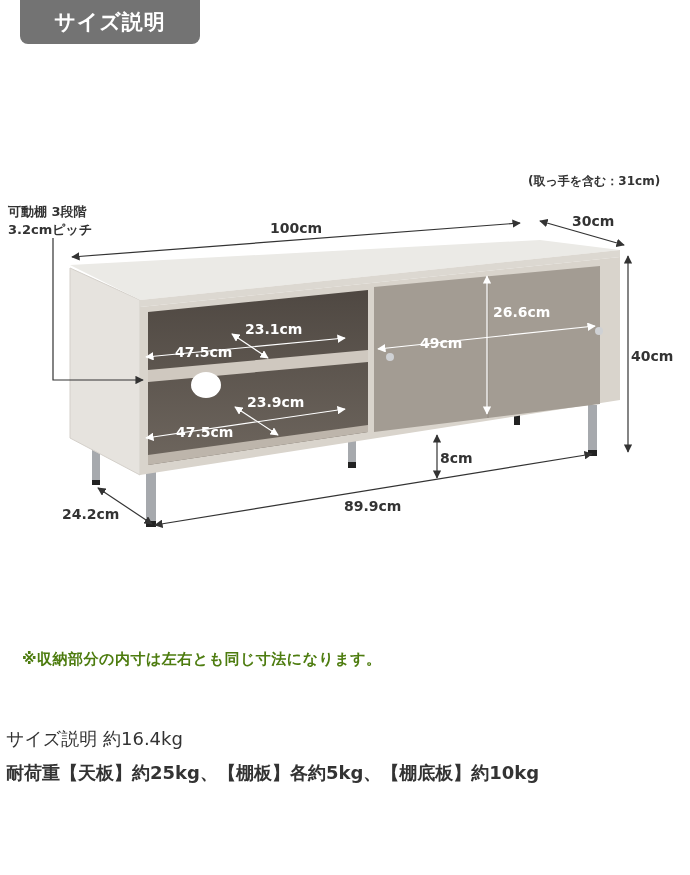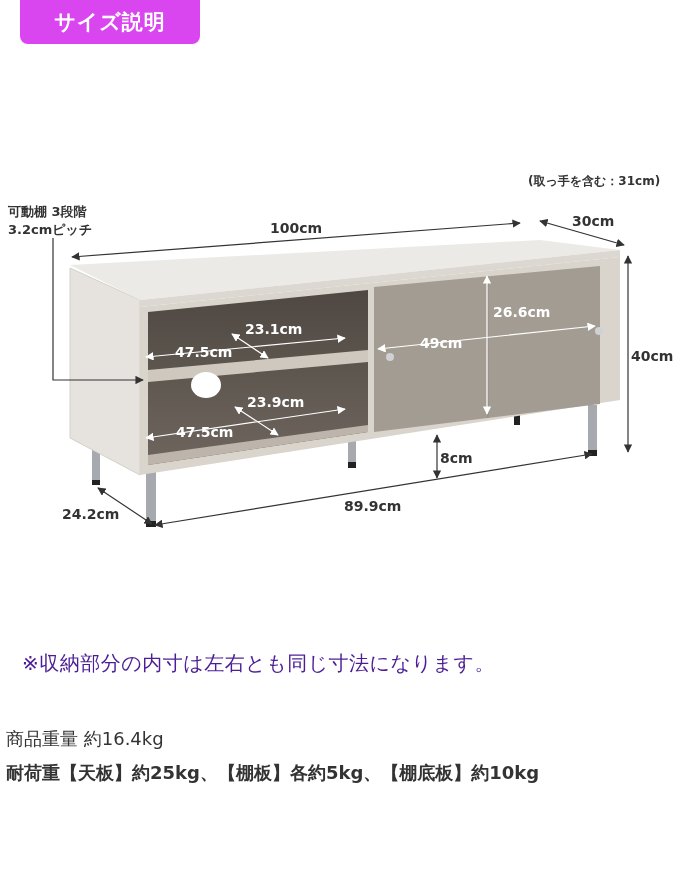--- a/index.html
+++ b/index.html
@@ -1,24 +1,24 @@
 <!DOCTYPE html>
 <html><head>
 <meta charset="utf-8">
 <style>
   html, body { margin:0; padding:0; background:#ffffff; }
   body { width:690px; height:875px; position:relative; overflow:hidden;
          font-family:"DejaVu Sans","Liberation Sans",sans-serif; color:#333; }
   .title-tab { position:absolute; left:20px; top:0; width:180px; height:44px;
-               background:#d946ef; border-radius:0 0 8px 8px; color:#fff;
+               background:#737373; border-radius:0 0 8px 8px; color:#fff;
                font-weight:bold; font-size:21px; display:flex; align-items:center;
                justify-content:center; letter-spacing:1px; }
   .diagram { position:absolute; left:0; top:0; width:690px; height:620px; }
   .lbl { font-family:"DejaVu Sans","Liberation Sans",sans-serif; font-weight:bold; }
-  .note { position:absolute; left:22px; top:650px; font-size:20px; font-weight:normal; color:#4c1d95; letter-spacing:0.5px; }
+  .note { position:absolute; left:22px; top:650px; font-size:15px; font-weight:bold; color:#4d7c0f; letter-spacing:0.5px; }
   .spec { position:absolute; left:6px; font-size:18px; color:#333; }
   .spec1 { top:727px; }
   .spec2 { top:761px;font-weight:bold; }
 </style>
 </head>
 <body>
 
 <div class="title-tab">サイズ説明</div>
 
 <svg class="diagram" viewBox="0 0 690 620" xmlns="http://www.w3.org/2000/svg">
@@ -96,14 +96,14 @@
   <text class="lbl" x="247" y="407" font-size="14" fill="#fff">23.9cm</text>
   <text class="lbl" x="176" y="437" font-size="14" fill="#fff">47.5cm</text>
   <text class="lbl" x="420" y="348" font-size="14" fill="#fff">49cm</text>
   <text class="lbl" x="493" y="317" font-size="14" fill="#fff">26.6cm</text>
   <text class="lbl" x="440" y="463" font-size="14" fill="#333" font-weight="normal">8cm</text>
   <text class="lbl" x="344" y="511" font-size="14" fill="#333" font-weight="normal">89.9cm</text>
   <text class="lbl" x="62" y="519" font-size="14" fill="#333" font-weight="normal">24.2cm</text>
 </svg>
 
 <div class="note">※収納部分の内寸は左右とも同じ寸法になります。</div>
-<div class="spec spec1">商品重量 約16.4kg</div>
+<div class="spec spec1">サイズ説明 約16.4kg</div>
 <div class="spec spec2">耐荷重【天板】約25kg、【棚板】各約5kg、【棚底板】約10kg</div>
 
 </body></html>

